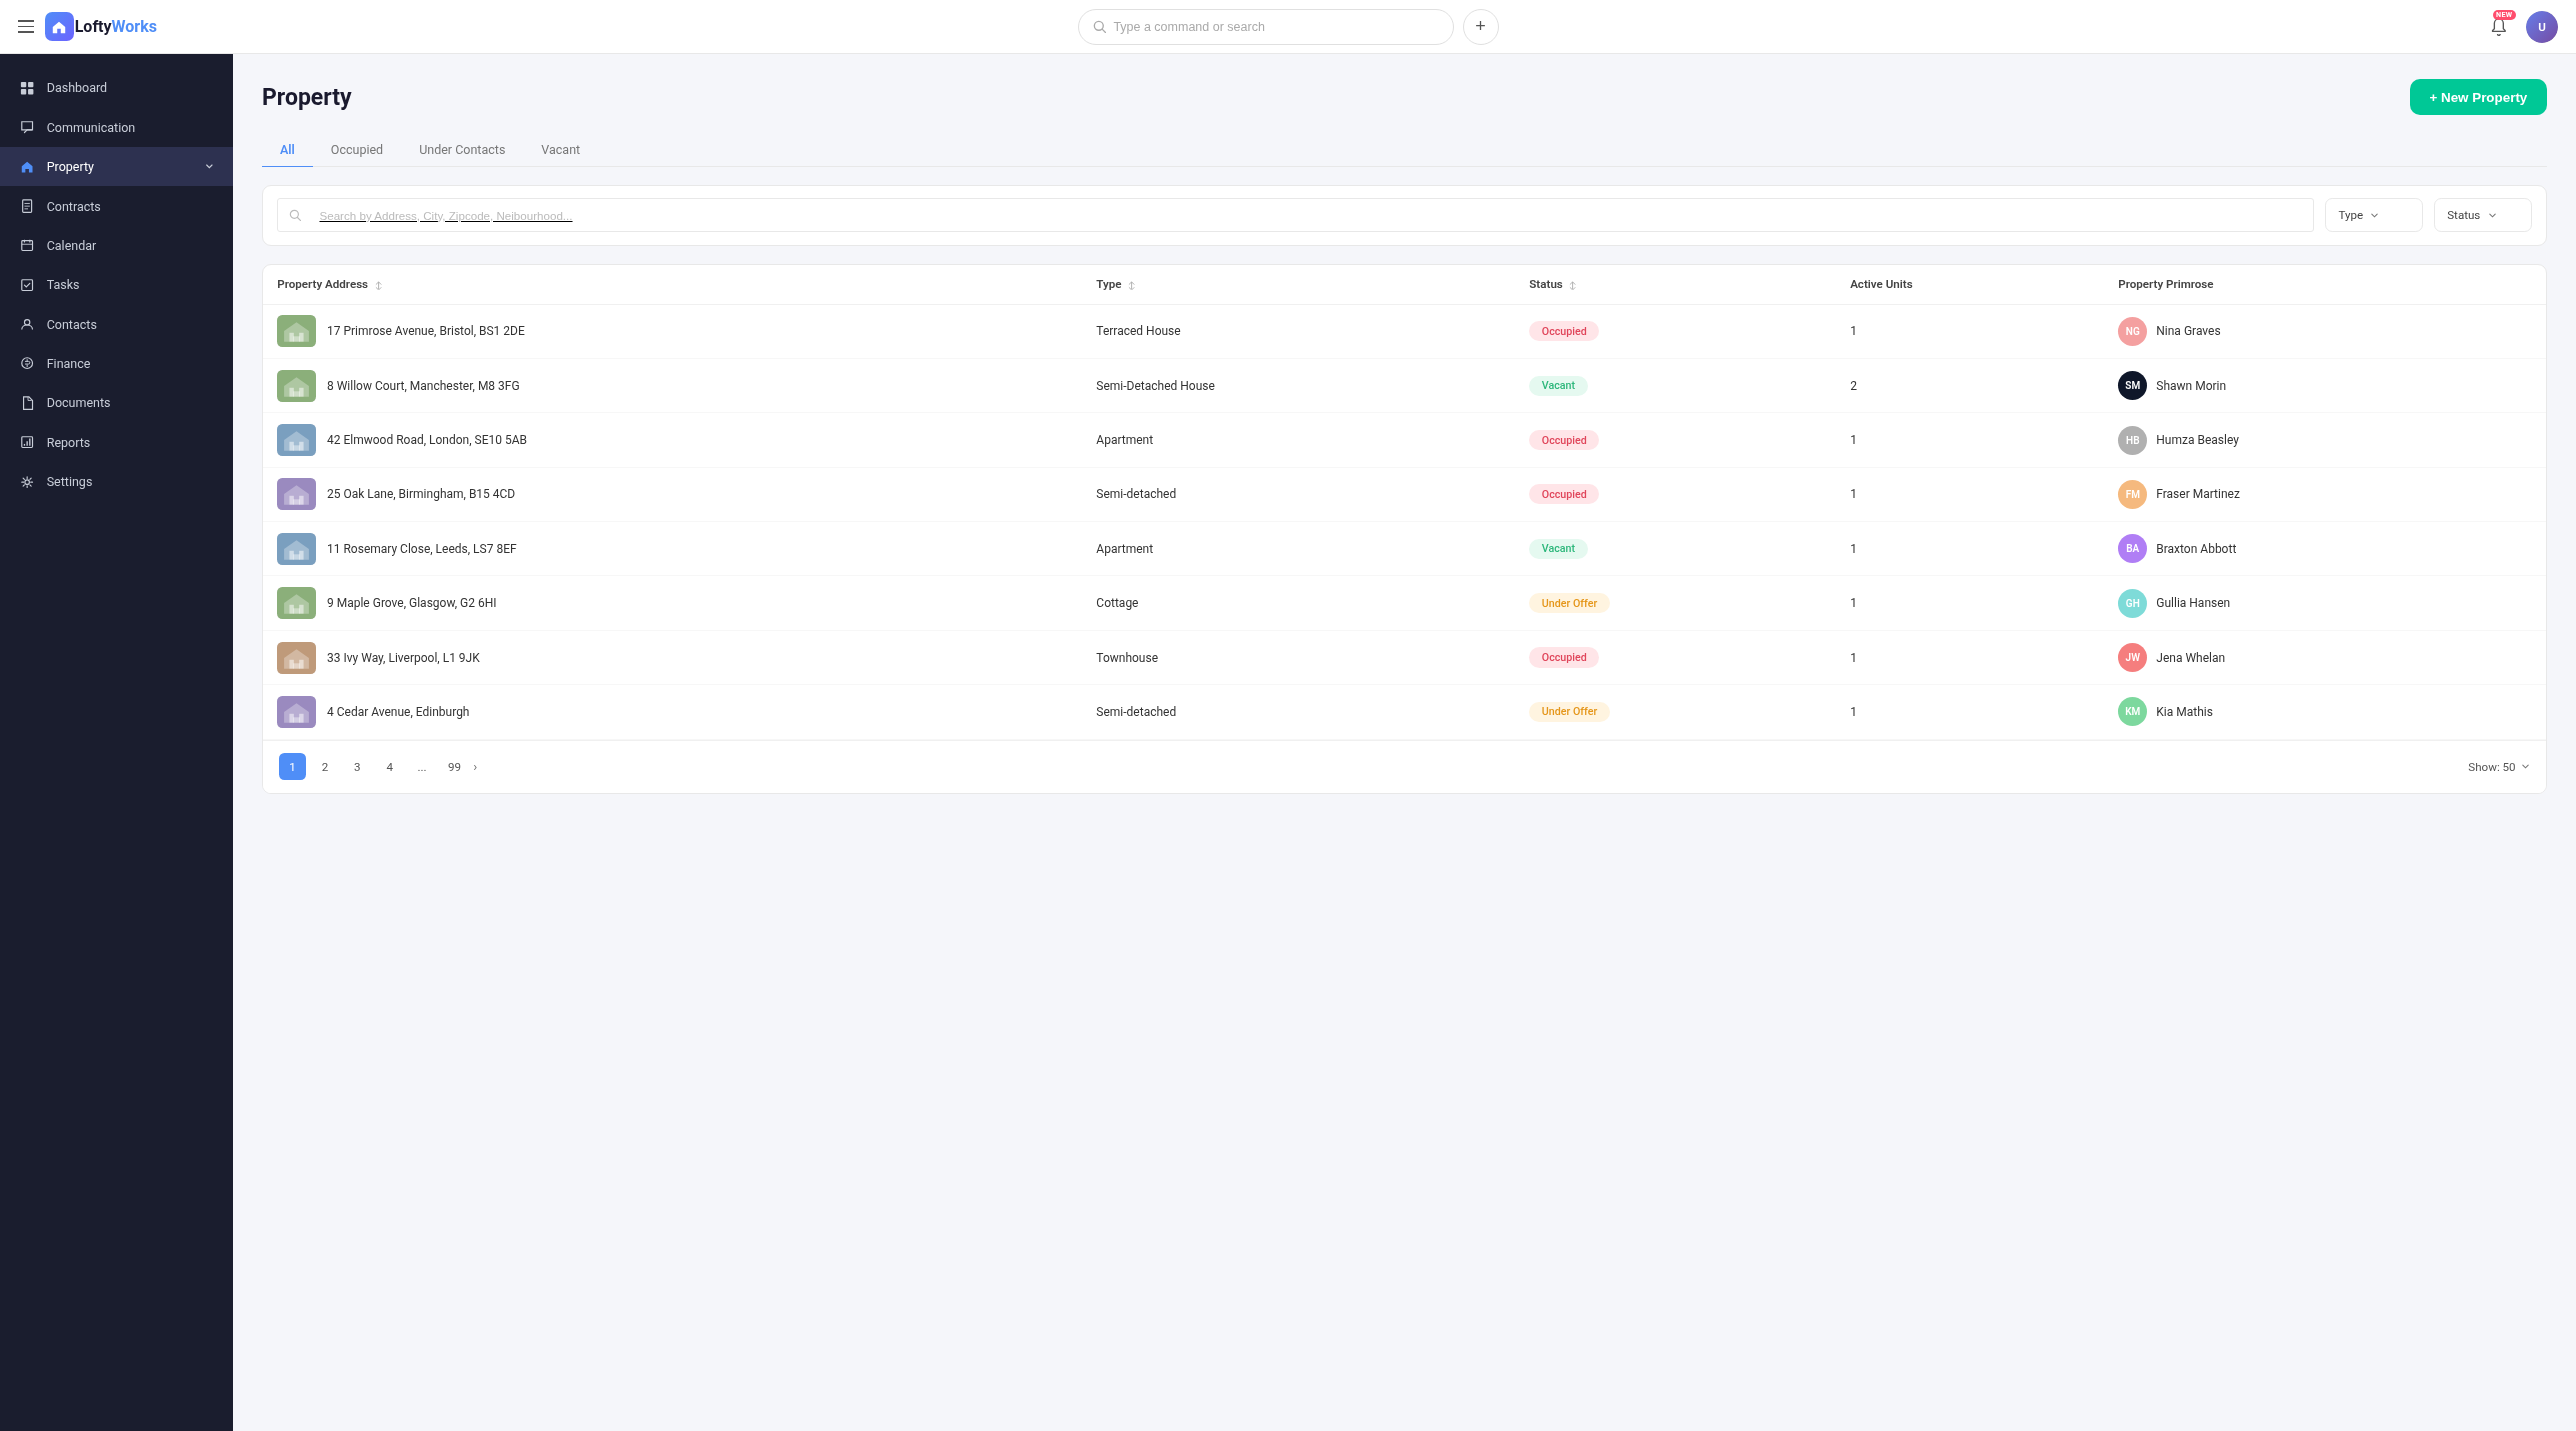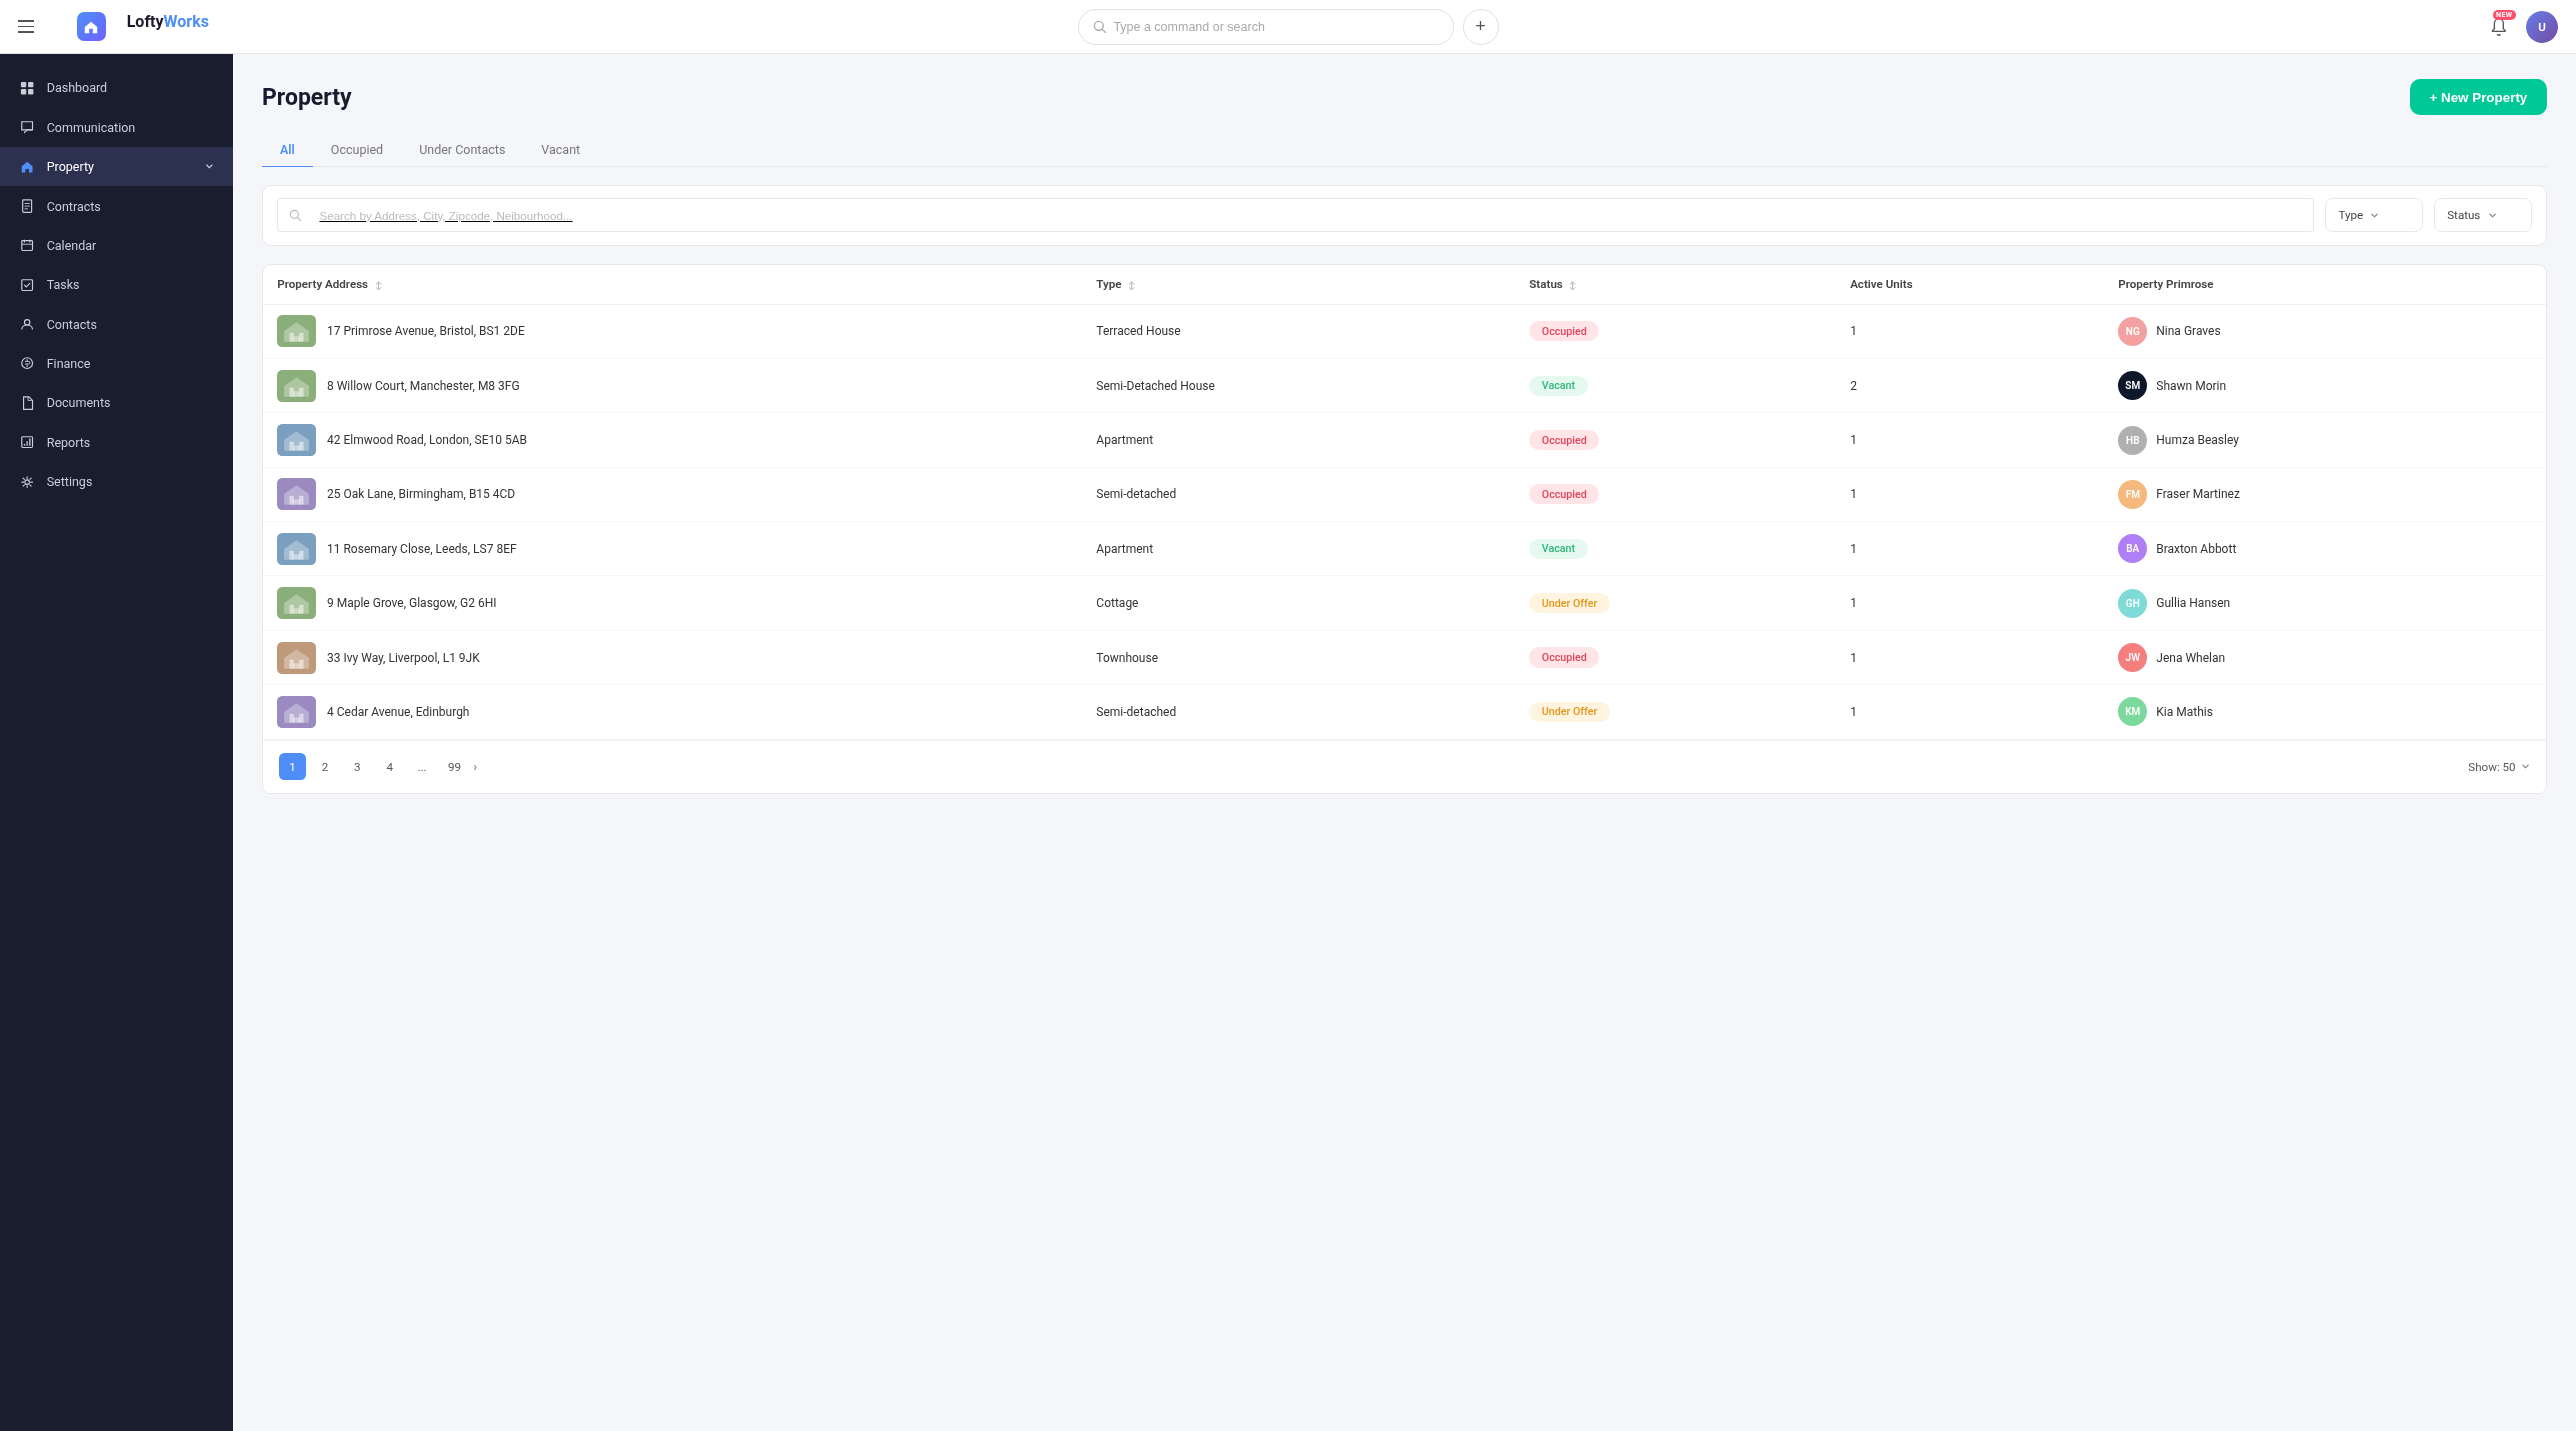--- a/index.html
+++ b/index.html
@@ -13,21 +13,21 @@
       align-items: center;
       padding: 0 18px;
       border-bottom: 0.9px solid #e8e8e8;
       position: fixed;
       top: 0; left: 0; right: 0;
       z-index: 100;
     }
     .topbar-left { display: flex; align-items: center; gap: 10.7px; width: 233px; }
     .hamburger-icon { cursor: pointer; display: flex; flex-direction: column; gap: 3.6px; }
     .hamburger-icon span { width: 16px; height: 1.8px; background: #555; display: block; }
-    .logo { display: flex; align-items: flex-start; gap: 21px; text-decoration: none; margin-left: 32px; }
+    .logo { display: flex; align-items: center; gap: 1px; text-decoration: none; }
     .logo-icon { width: 29px; height: 29px; background: linear-gradient(135deg, #4f8ef7, #6c63ff); border-radius: 7.2px; display: flex; align-items: center; justify-content: center; }
     .logo-icon svg { width: 16px; height: 16px; }
     .logo-text { font-size: 16px; font-weight: 700; color: #1a1a2e; }
     .logo-text span { color: #4f8ef7; }
 
     .topbar-center { flex: 1; display: flex; justify-content: center; align-items: center; gap: 9px; }
     .search-bar {
       width: 376px;
       height: 36px;
       border: 1.3px solid #e0e0e0;

